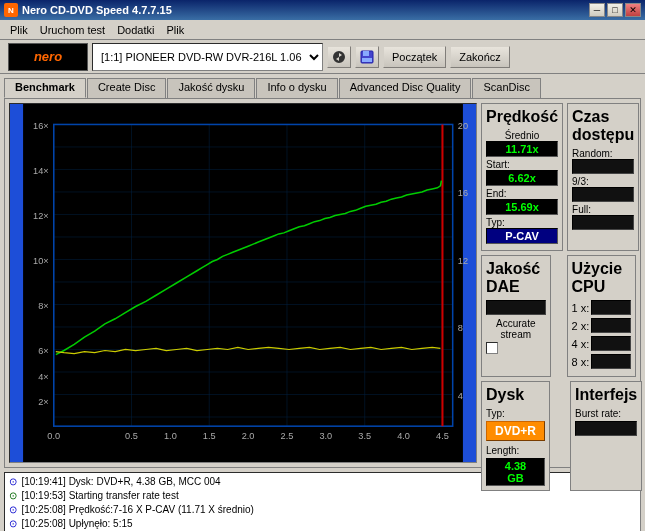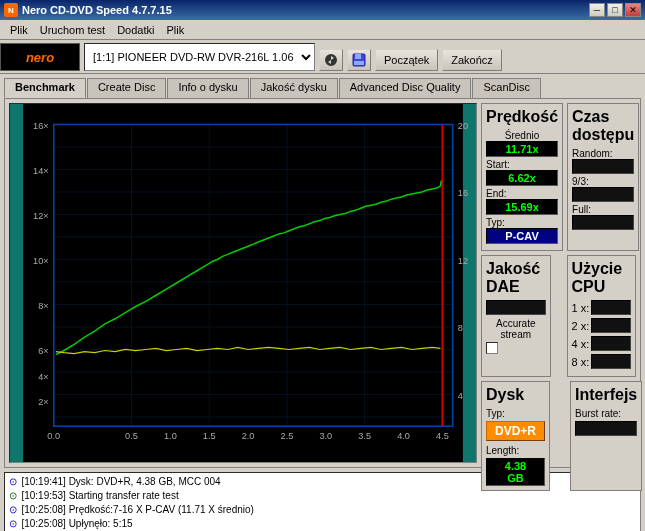--- a/index.html
+++ b/index.html
@@ -11,36 +11,36 @@
     .title-bar-icon { width: 14px; height: 14px; background: #ff6600; border-radius: 2px; display: flex; align-items: center; justify-content: center; color: white; font-size: 8px; font-weight: bold; }
     .title-bar-buttons { display: flex; gap: 2px; }
     .title-btn { width: 16px; height: 14px; border: 1px solid #888; background: linear-gradient(to bottom, #f0f0e8, #d0ccc0); cursor: pointer; display: flex; align-items: center; justify-content: center; font-size: 9px; color: #000; }
     .title-btn.close { background: linear-gradient(to bottom, #f08080, #c04040); }
 
     
     .menu-bar { background: #d4d0c8; height: 20px; display: flex; align-items: center; padding: 0 4px; border-bottom: 1px solid #808080; }
     .menu-item { padding: 2px 6px; cursor: pointer; font-size: 11px; }
 
     
-    .toolbar { background: #d4d0c8; height: 34px; display: flex; align-items: flex-end; padding: 2px 0; gap: 4px; border-bottom: 1px solid #808080; }
+    .toolbar { background: #d4d0c8; height: 34px; display: flex; align-items: center; padding: 2px 8px; gap: 4px; border-bottom: 1px solid #808080; }
     .nero-logo { width: 80px; height: 28px; background: #000; display: flex; align-items: center; justify-content: center; color: #ff6600; font-size: 11px; font-weight: bold; border: 1px solid #555; }
     .drive-select { height: 28px; min-width: 220px; border: 1px inset #808080; background: white; font-size: 11px; padding: 1px 4px; }
     .toolbar-btn { height: 22px; padding: 1px 8px; border: 1px outset #d4d0c8; background: linear-gradient(to bottom, #e8e4dc, #c8c4bc); cursor: pointer; font-size: 11px; display: flex; align-items: center; gap: 3px; }
     .toolbar-icon-btn { height: 22px; width: 24px; border: 1px outset #d4d0c8; background: linear-gradient(to bottom, #e8e4dc, #c8c4bc); cursor: pointer; display: flex; align-items: center; justify-content: center; }
 
     
     .tabs { display: flex; align-items: flex-end; padding: 4px 4px 0 4px; background: #d4d0c8; gap: 1px; }
     .tab { height: 20px; padding: 2px 10px; border: 1px solid #808080; background: #c8c4bc; cursor: pointer; font-size: 11px; border-bottom: none; position: relative; }
     .tab.active { background: #d4d0c8; border-bottom: 1px solid #d4d0c8; z-index: 1; font-weight: bold; }
 
     
     .main-content { display: flex; background: #d4d0c8; padding: 4px; gap: 4px; border: 1px solid #808080; margin: 0 4px 4px 4px; height: 370px; }
 
     
-    .chart-area { flex: 1; background: #0f766e; position: relative; border: 1px inset #808080; min-width: 0; }
+    .chart-area { flex: 1; background: #1d4ed8; position: relative; border: 1px inset #808080; min-width: 0; }
 
     
     .right-panel { width: 155px; display: flex; flex-direction: column; gap: 4px; }
 
     .panel-section { border: 1px solid #808080; background: #d4d0c8; padding: 4px; }
     .panel-title { font-size: 16px; font-weight: bold; color: #000; margin-bottom: 4px; }
     .panel-row { display: flex; justify-content: space-between; align-items: center; margin-bottom: 3px; }
     .value-box { background: #000; color: #00ff00; font-size: 11px; font-weight: bold; padding: 1px 16px; min-width: 55px; text-align: center; border: 1px inset #555; }
     .value-box-blue { background: #000080; color: #ffffff; font-size: 11px; font-weight: bold; padding: 1px 4px; min-width: 55px; text-align: center; border: 1px inset #555; }
     .value-box-dark { background: #111; color: #00ff00; font-size: 10px; padding: 1px 4px; min-width: 55px; text-align: center; border: 1px inset #444; }
@@ -98,22 +98,22 @@
         <rect x="3" y="9" width="10" height="4" fill="#88aaff"></rect>
       </svg>
   </div>
   <button class="toolbar-btn">Początek</button>
   <button class="toolbar-btn">Zakończ</button>
 </div>
 
 <div class="tabs">
   <div class="tab active">Benchmark</div>
   <div class="tab">Create Disc</div>
+  <div class="tab">Jakość dysku</div>
   <div class="tab">Info o dysku</div>
-  <div class="tab">Jakość dysku</div>
   <div class="tab">Advanced Disc Quality</div>
   <div class="tab">ScanDisc</div>
 </div>
 
 <div class="main-content">
 
   <div class="chart-area">
     <svg class="chart-svg" viewBox="0 0 430 350" xmlns="http://www.w3.org/2000/svg">
 
       <rect width="430" height="350" fill="#000"></rect>

